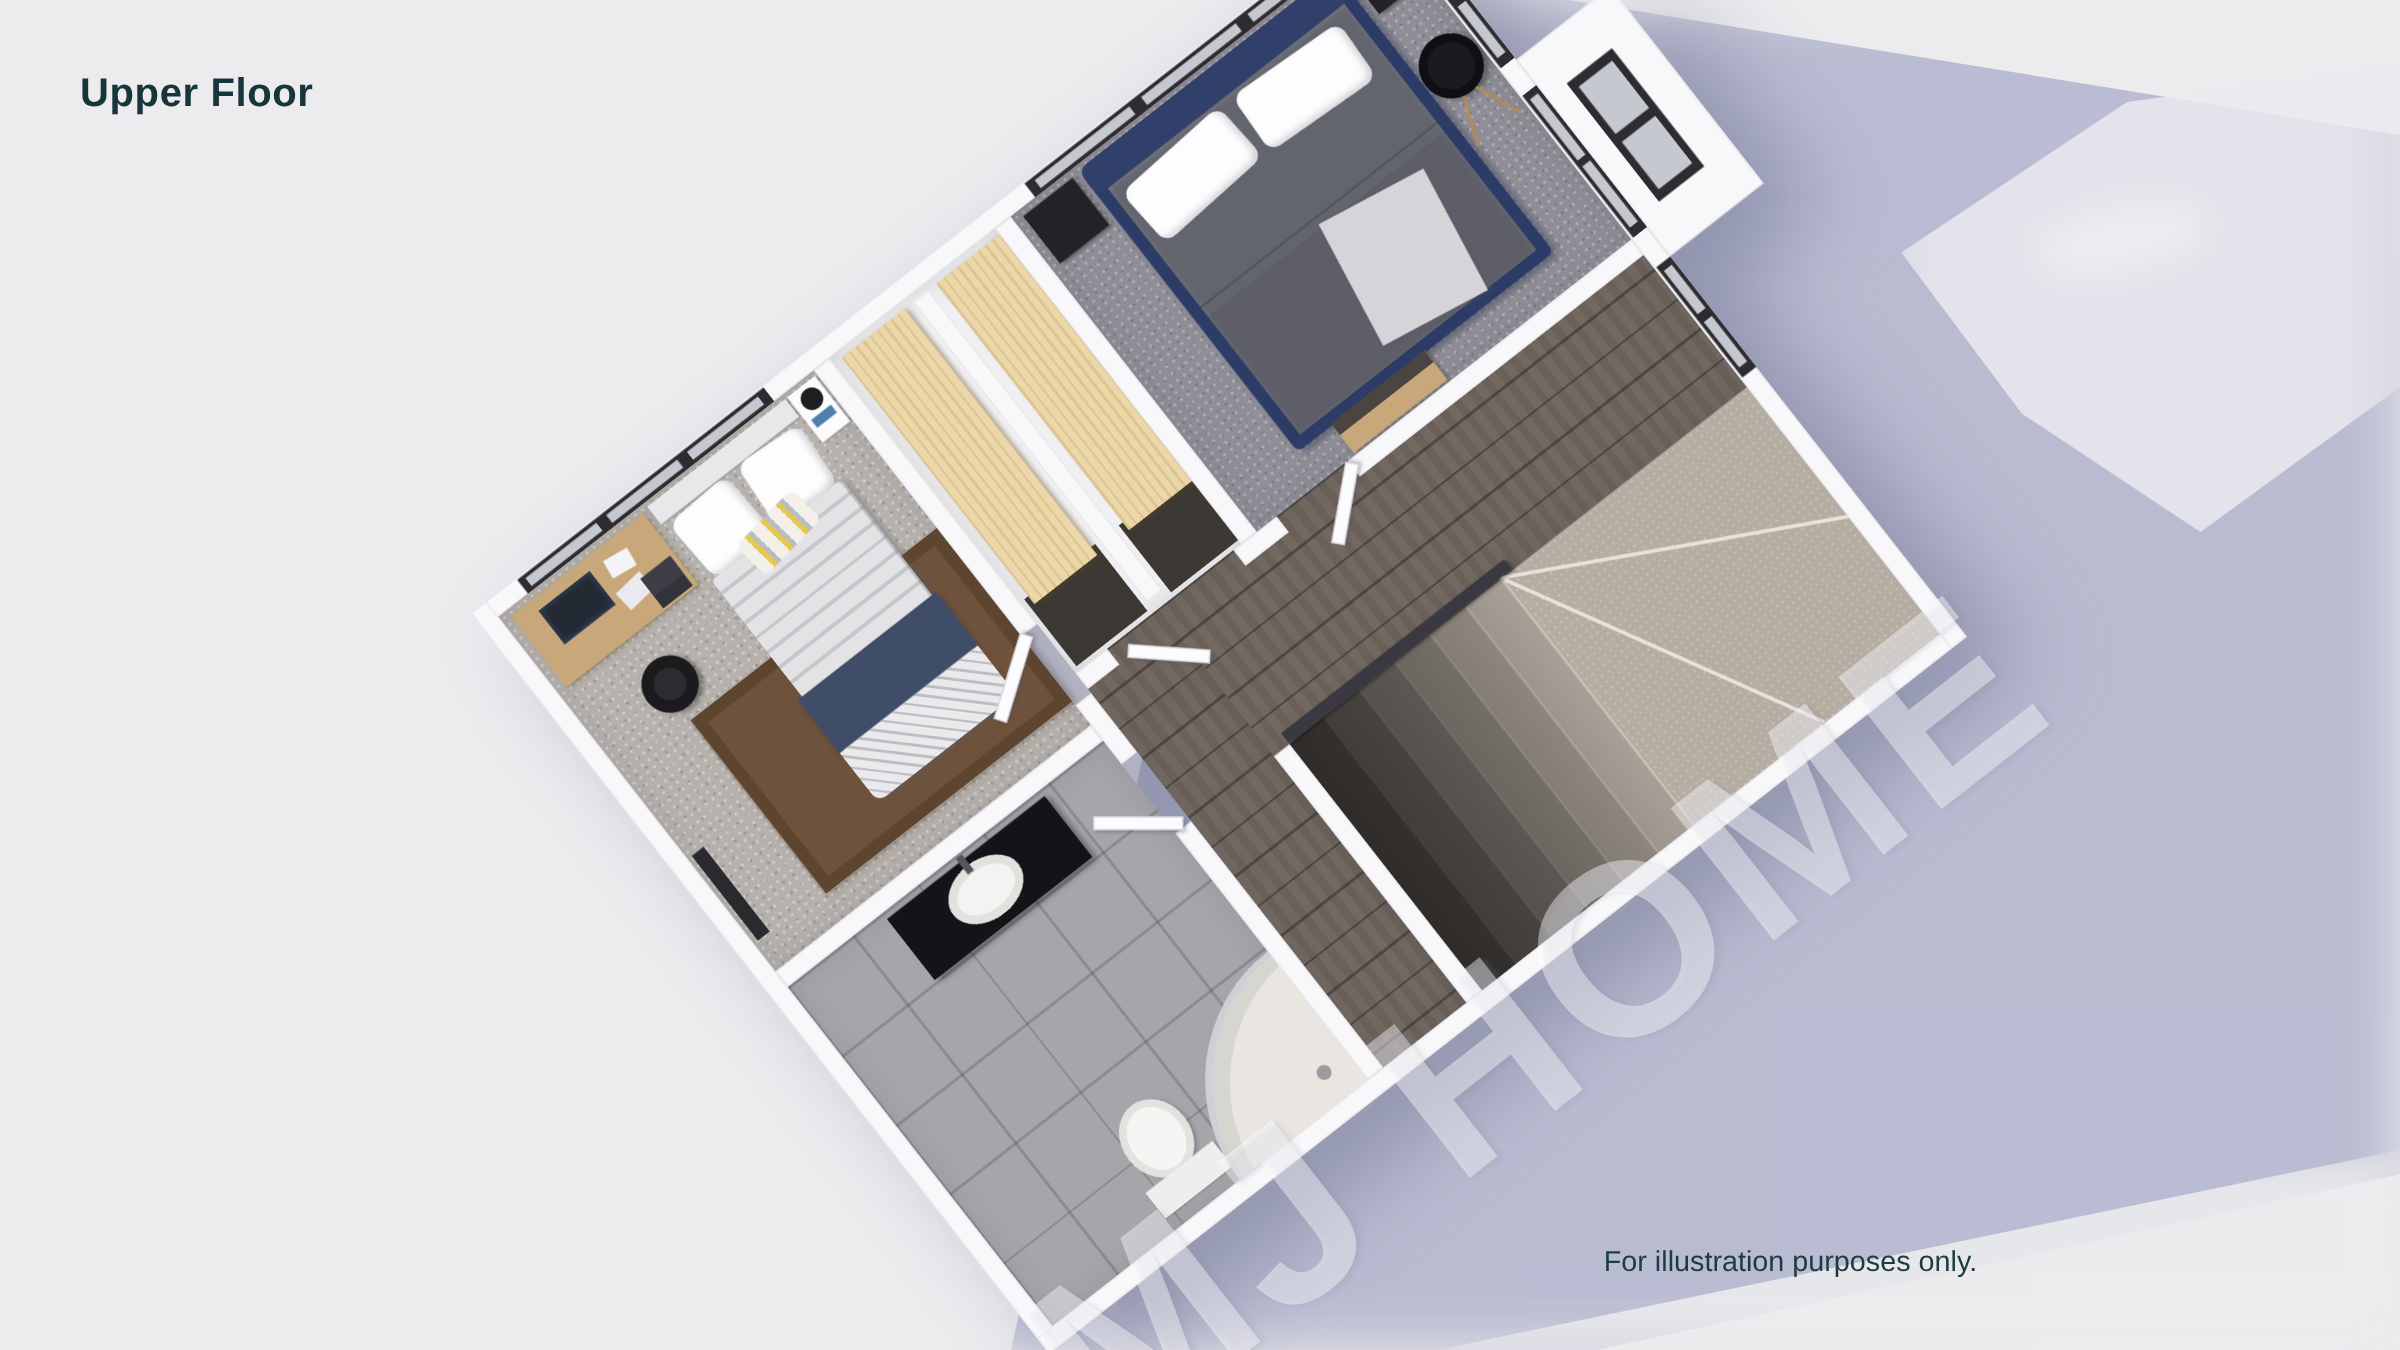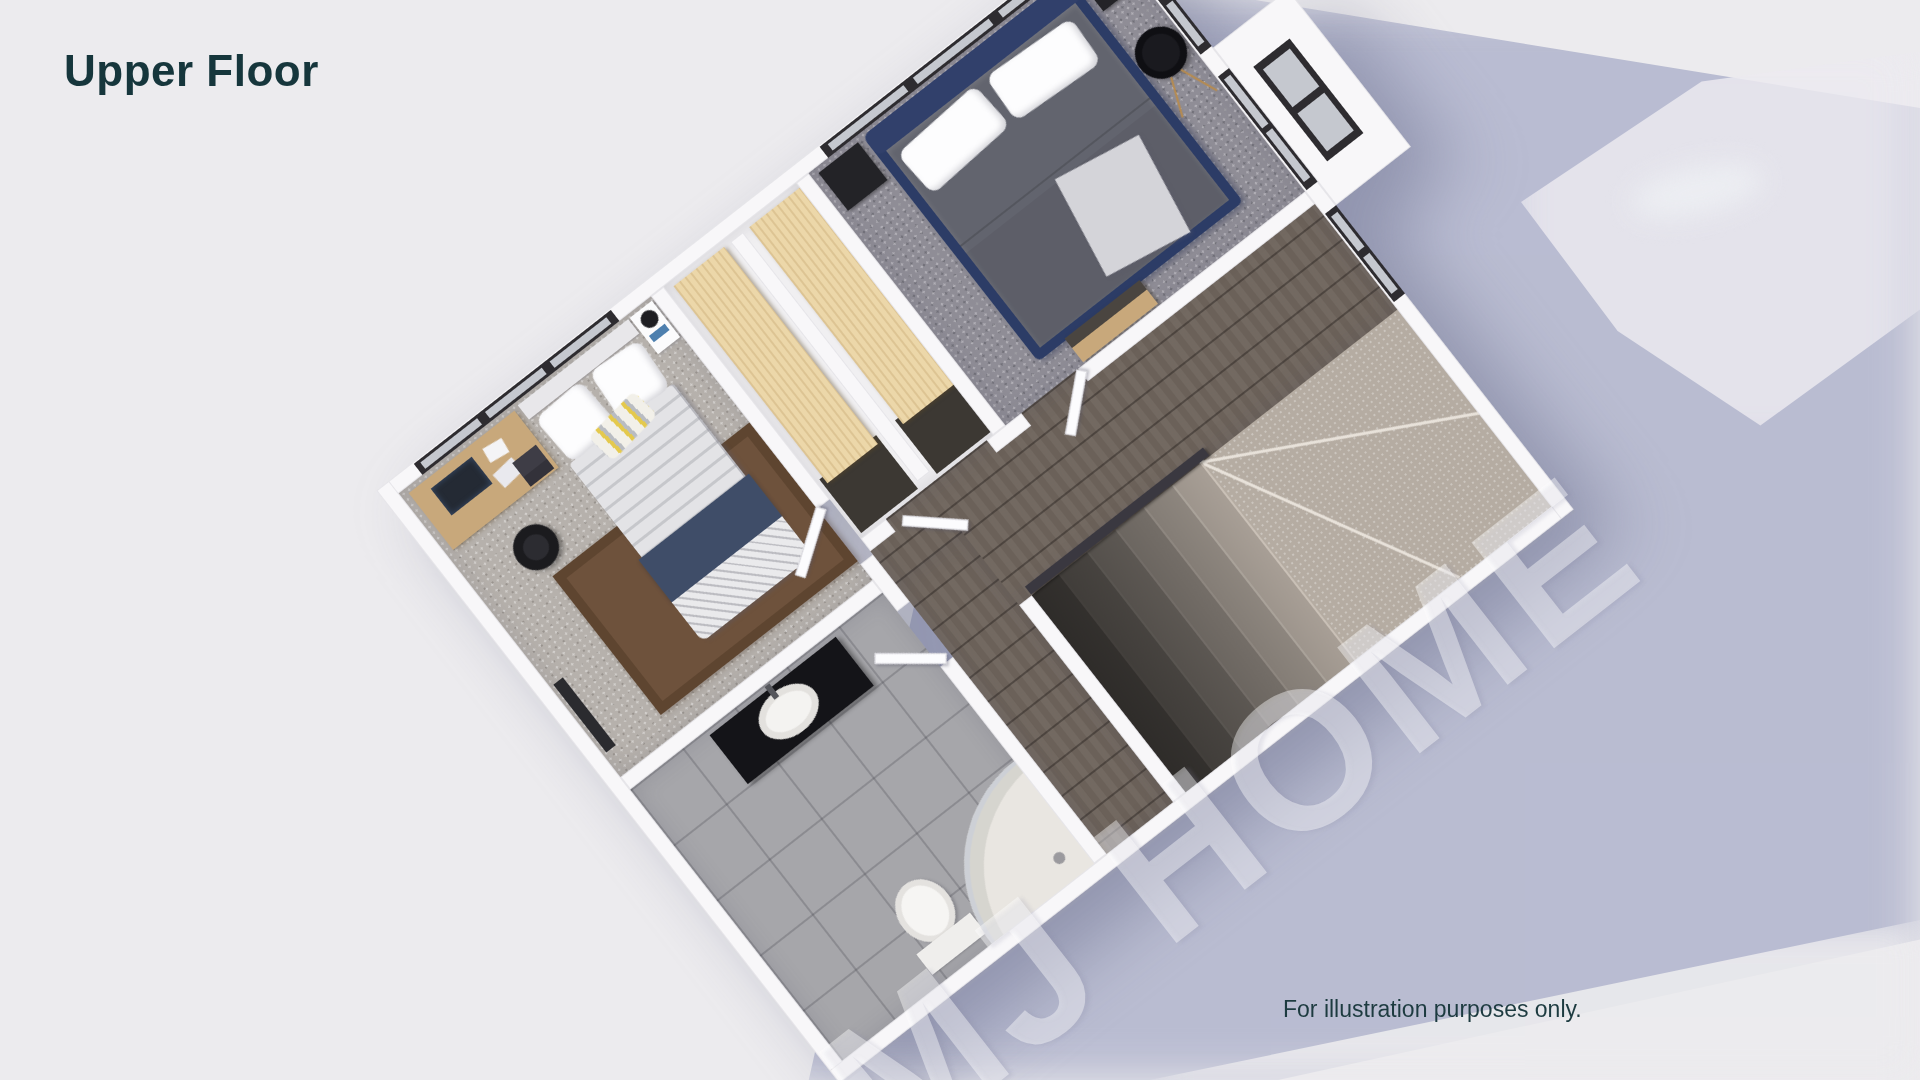--- a/index.html
+++ b/index.html
@@ -43,21 +43,21 @@
     background-image:repeating-linear-gradient(90deg,rgba(160,120,60,.20) 0 2px,transparent 2px 7px);
     box-shadow:2px 2px 4px rgba(90,70,40,.45);}
   .door{background:#fcfcfe;border:1px solid #d5d4da;box-shadow:2px 2px 3px rgba(80,80,100,.35);}
   .winglass{background:#2e2c30;}
   .pane{background:#d6d9e1;opacity:.9;}
   .pillow{background:#fdfdfe;border-radius:10px;box-shadow:inset -3px -3px 6px rgba(150,150,160,.4);}
   .nstand-dark{background:#232327;box-shadow:2px 2px 3px rgba(0,0,0,.35);}
   
   .header{left:64px;top:42px;color:var(--ink,#16363c);line-height:1.04;}
   .header .t{font-size:55px;font-weight:bold;letter-spacing:1px;}
-  .header .s{font-size:44px;font-weight:bold;letter-spacing:.5px;margin-top:6px;}
+  .header .s{font-size:32px;font-weight:bold;letter-spacing:.5px;margin-top:16px;}
   .disclaimer{left:1283px;top:993px;color:var(--ink-soft,#1d3b40);
     font-size:23px;line-height:32px;font-weight:500;}
   .watermark{left:1230px;top:815px;transform:translate(-50%,-50%) rotate(-38deg);
     font-size:195px;font-weight:bold;letter-spacing:8px;white-space:nowrap;
     color:rgba(255,255,255,.42);text-shadow:3px 3px 4px rgba(140,140,165,.18);}
 </style>
 </head>
 <body>
 
 <div class="scene">

